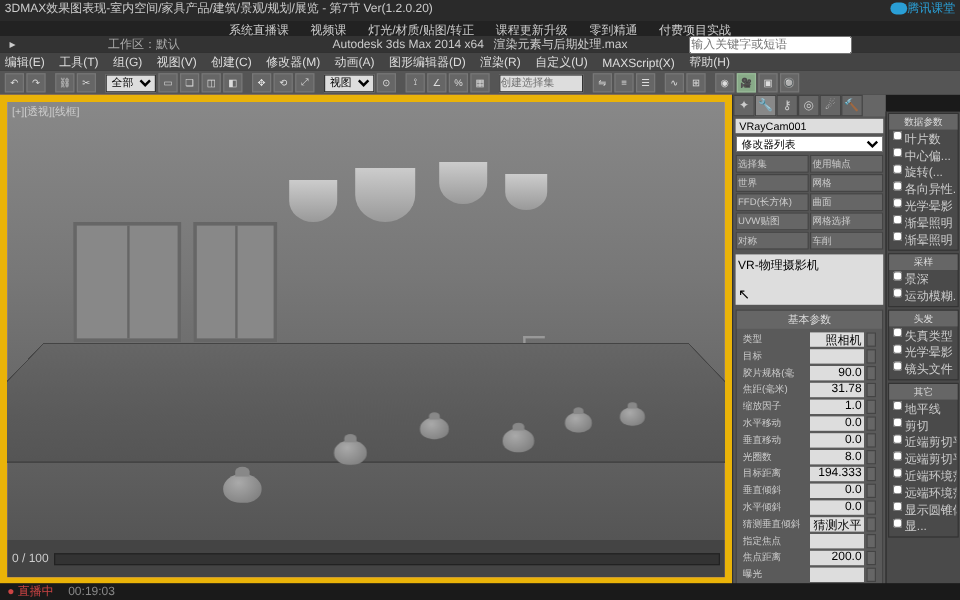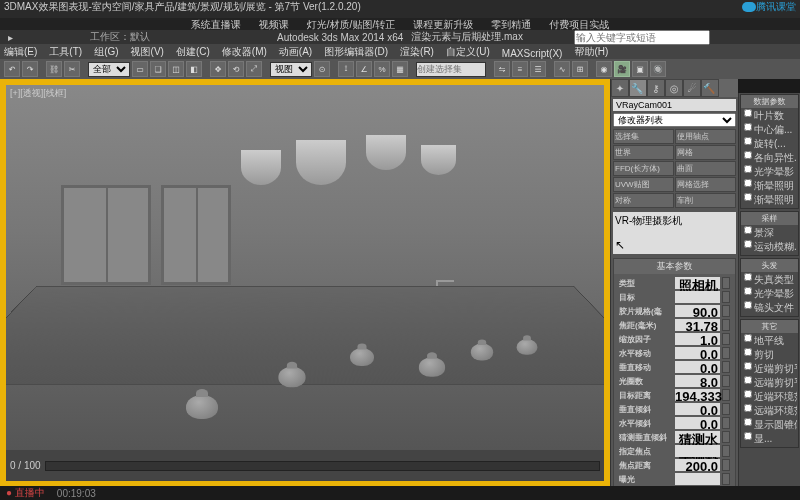--- a/index.html
+++ b/index.html
@@ -40,23 +40,23 @@
 .tab-strip { height: 18px; background: #666; display: flex; }
 .tab-strip .tab { width: 18px; height: 18px; border: 1px solid #444; display: flex; align-items: center; justify-content: center; color: #ccc; }
 .tab-strip .tab.active { background: #888; }
 .panel-sec { border: 1px solid #444; margin: 2px; background: #5a5a5a; }
 .panel-head { background: #666; color: #ddd; font-size: 9px; padding: 1px 4px; text-align: center; }
 .panel-body { padding: 2px; color: #ccc; }
 .sel-name { height: 15px; background: #ddd; color: #000; padding: 1px 3px; margin: 2px; font-size: 9px; }
 .mod-btns { display: grid; grid-template-columns: 1fr 1fr; gap: 1px; padding: 2px; }
 .mod-btn { background: #666; border: 1px solid #444; color: #ccc; font-size: 8px; padding: 1px; text-align: left; }
 .mod-list { height: 55px; background: #ddd; color: #000; margin: 2px; padding: 2px; font-size: 9px; }
-.param-row { display: flex; align-items: center; padding: 1px 3px; gap: 2px; font-weight: bold; }
+.param-row { display: flex; align-items: flex-start; padding: 1px 3px; gap: 2px; }
 .param-row label { flex: 1; color: #ccc; font-size: 8px; white-space: nowrap; overflow: hidden; }
-.param-row .val { width: 45px; height: 12px; background: #ddd; color: #000; font-size: 13px; text-align: right; padding-right: 2px; }
+.param-row .val { width: 45px; height: 12px; background: #ddd; color: #000; font-size: 10px; text-align: right; padding-right: 2px; }
 .param-row .spin { width: 8px; height: 12px; background: #666; border: 1px solid #444; }
 .far-right { width: 62px; background: #4a4a4a; border-left: 1px solid #333; display: flex; flex-direction: column; margin-top: 14px; }
 .far-right .sec { border: 1px solid #333; margin: 1px; }
 .far-right .sec-h { background: #666; font-size: 8px; color: #ddd; text-align: center; padding: 1px; }
 .far-right .sec-b { padding: 1px; }
 .far-right .chk { font-size: 8px; color: #ccc; padding: 0 2px; white-space: nowrap; overflow: hidden; display: flex; align-items: flex-start; gap: 2px; }
 .far-right .chk input { width: 8px; height: 8px; }
 .status-bar { height: 25px; background: #444; display: flex; align-items: center; color: #ccc; padding: 0 4px; gap: 6px; font-size: 9px; }
 .status-bar .coord { background: #333; padding: 1px 4px; border: 1px solid #222; }
 .status-bar .sbtn { width: 14px; height: 14px; background: #666; border: 1px solid #555; }

